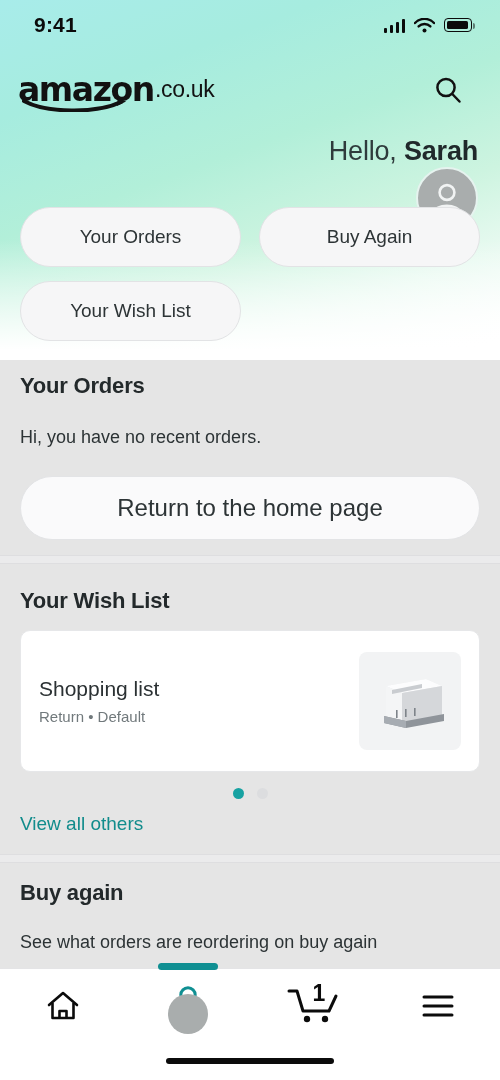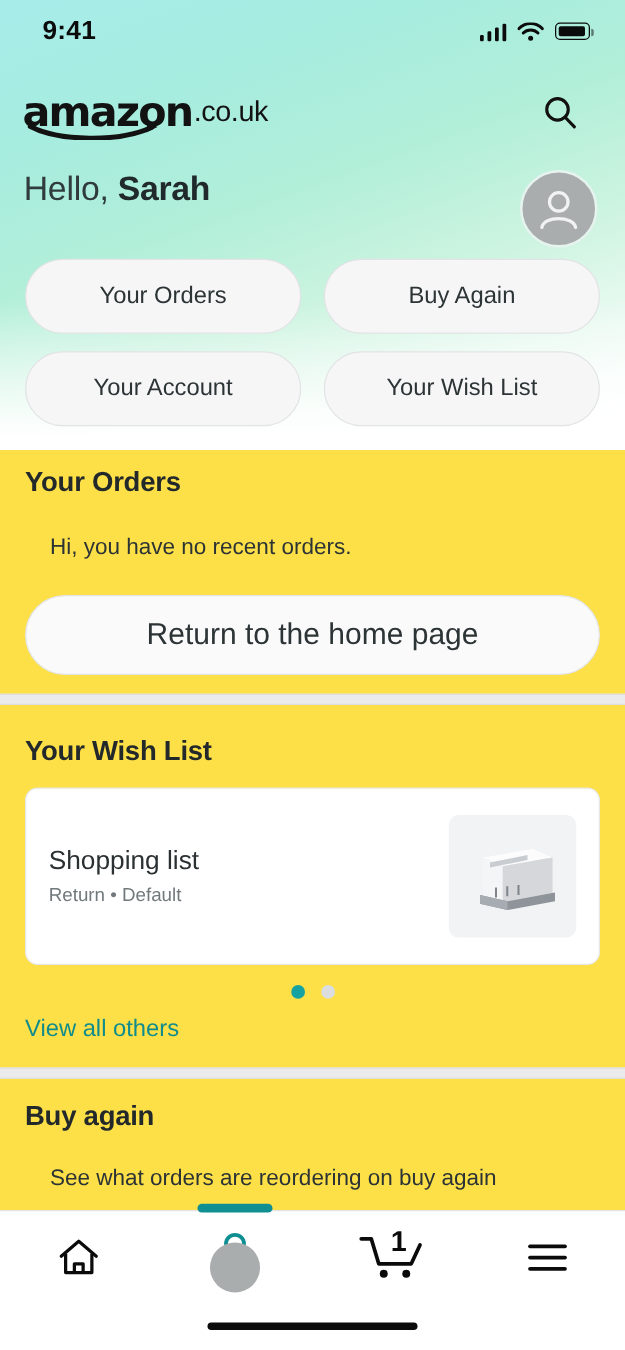--- a/index.html
+++ b/index.html
@@ -2,21 +2,21 @@
 <html><head>
 <meta charset="utf-8">
 <style>
   * { box-sizing: border-box; margin: 0; padding: 0; }
   html, body {
     width: 500px; height: 1080px;
     font-family: "Liberation Sans", sans-serif;
     background: #ffffff;
     overflow: hidden;
   }
-  .phone { position: relative; width: 500px; height: 1080px; background:#fde047; }
+  .phone { position: relative; width: 500px; height: 1080px; background:#e5e5e5; }
 
   
   .hero {
     position: absolute; top: 0; left: 0; width: 500px; height: 360px;
     background:
       linear-gradient(160deg,
         #a8ecea 0%,
         #a6ecdf 22%,
         #b2efd9 44%,
         #cdf4e0 64%,
@@ -56,22 +56,22 @@
   .logo-word{
     font-family:"DejaVu Sans", sans-serif;
     font-size:33px; font-weight:700; color:#121212; letter-spacing:-1.4px; line-height:.92;
   }
   .logo-tld{ font-size:23px; font-weight:400; color:#121212; letter-spacing:-.3px; margin-left:1px; margin-bottom:2px; }
   .smile{ position:absolute; left:4px; bottom:-7px; width:108px; height:16px; }
 
   
   .greet-row{
     position:absolute; top:136px; left:0; width:500px;
-    display:flex; align-items:flex-start; justify-content:space-between;
-    padding:0 22px 0 19px; z-index:5;
+    display:flex; align-items:flex-end; justify-content:space-between;
+    padding:0 22px 0 19px; z-index:5;flex-direction:column;
   }
   .greet{ font-size:27px; color:#2f3b3c; letter-spacing:-.2px; }
   .greet b{ font-weight:700; color:#20292b; }
   .avatar{
     width:62px; height:62px; border-radius:50%;
     background:#a9adad; border:2.5px solid #e6f3ef;
     display:flex; align-items:center; justify-content:center;
   }
 
   
@@ -81,21 +81,21 @@
   }
   .pill{
     height:60px; border-radius:32px; background:#f6f6f7; border:1px solid #e2e3e5;
     display:flex; align-items:center; justify-content:center;
     font-size:19px; color:#2d3436;
   }
 
   
   .section{ position:absolute; left:0; width:500px; padding:0 20px; }
   .sec-title{ font-size:22px; font-weight:700; color:#23292b; letter-spacing:-.2px; }
-  .sec-sub{ font-size:18px; color:#2c3335;margin-left:20px; }
+  .sec-sub{ font-size:18px; color:#2c3335; }
   .wide-btn{
     height:64px; border-radius:34px; background:#fafafb; border:1px solid #e3e4e6;
     display:flex; align-items:center; justify-content:center;
     font-size:24px; color:#2d3436;
   }
   .divider{ position:absolute; left:0; width:500px; height:9px; background:#ebebec; border-top:1px solid #dedee0; border-bottom:1px solid #dedee0; }
 
   
   .wl-card{
     height:142px; border:1px solid #e6e7e9; border-radius:10px; background:#fff;
@@ -187,21 +187,20 @@
       <svg width="40" height="40" viewBox="0 0 40 40">
         <circle cx="20" cy="14.5" r="7.4" stroke="#f1f3f3" stroke-width="2.6" fill="none"></circle>
         <path d="M6.5 35 C8 25.5, 31.5 25.5, 33.5 35" stroke="#f1f3f3" stroke-width="2.6" fill="none" stroke-linecap="round"></path>
       </svg>
     </div>
   </div>
 
   <div class="quick">
     <div class="pill">Your Orders</div>
     <div class="pill">Buy Again</div>
-    <div class="pill">Your Account</div>
     <div class="pill">Your Wish List</div>
   </div>
 
   <div class="section" style="top:373px;">
     <div class="sec-title">Your Orders</div>
     <div class="sec-sub" style="margin-top:28px;">Hi, you have no recent orders.</div>
     <div class="wide-btn" style="margin-top:28px;">Return to the home page</div>
   </div>
 
   <div class="divider" style="top:555px;"></div>

